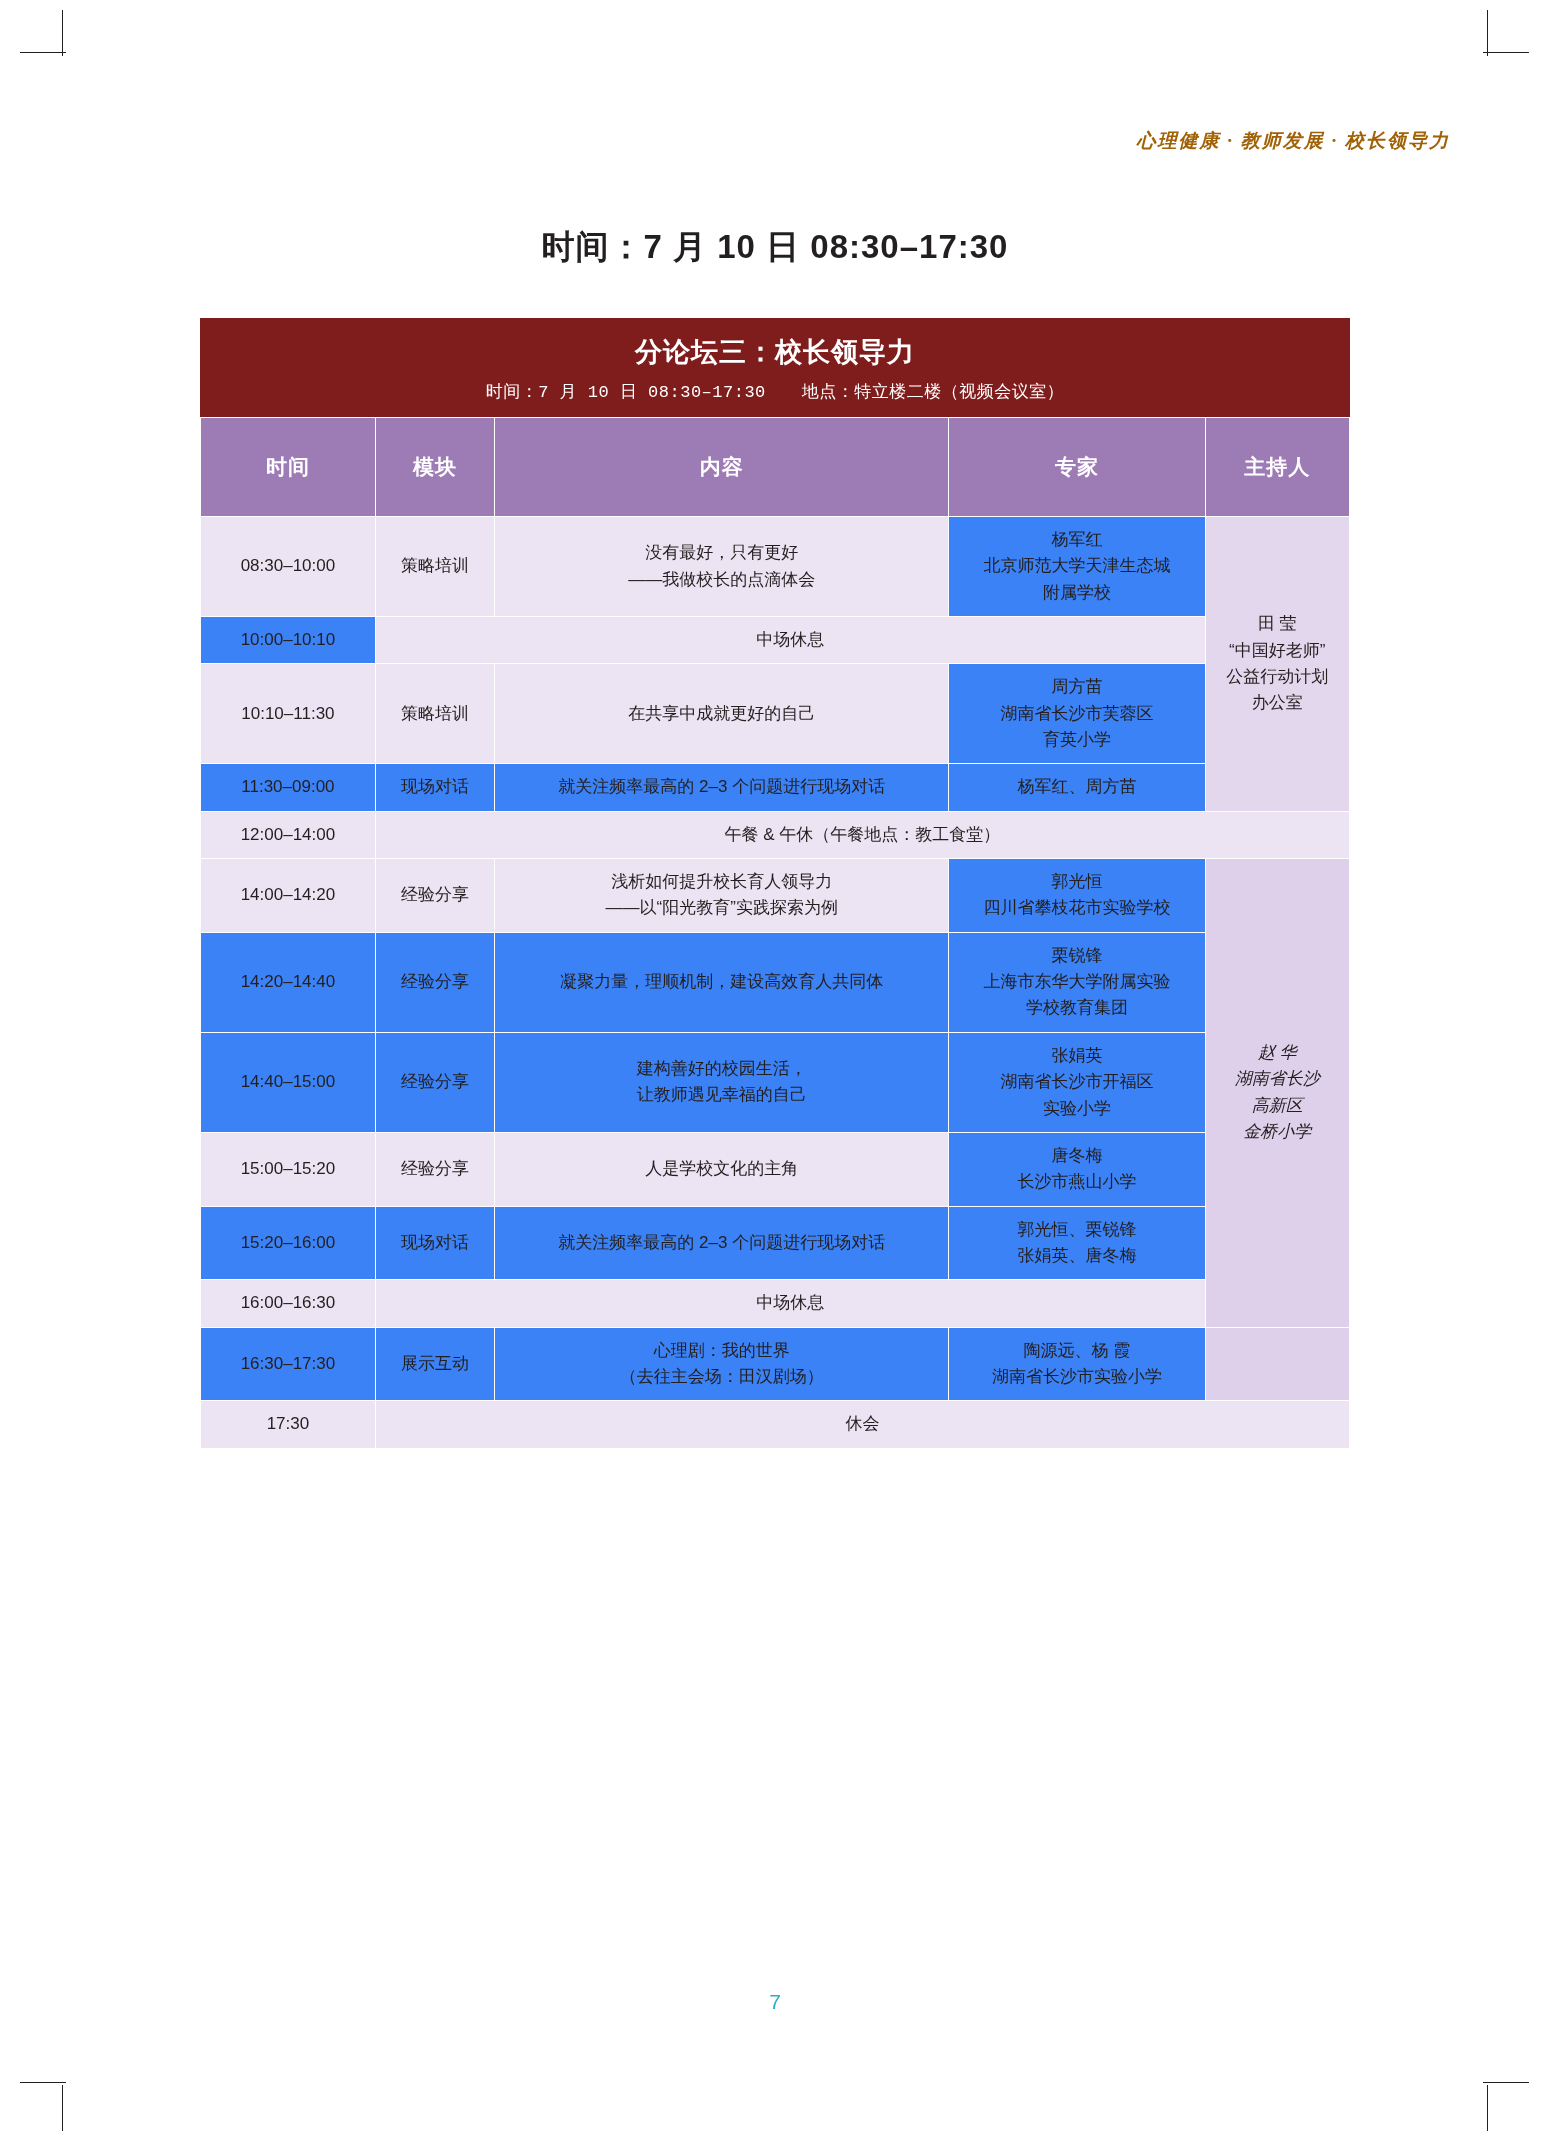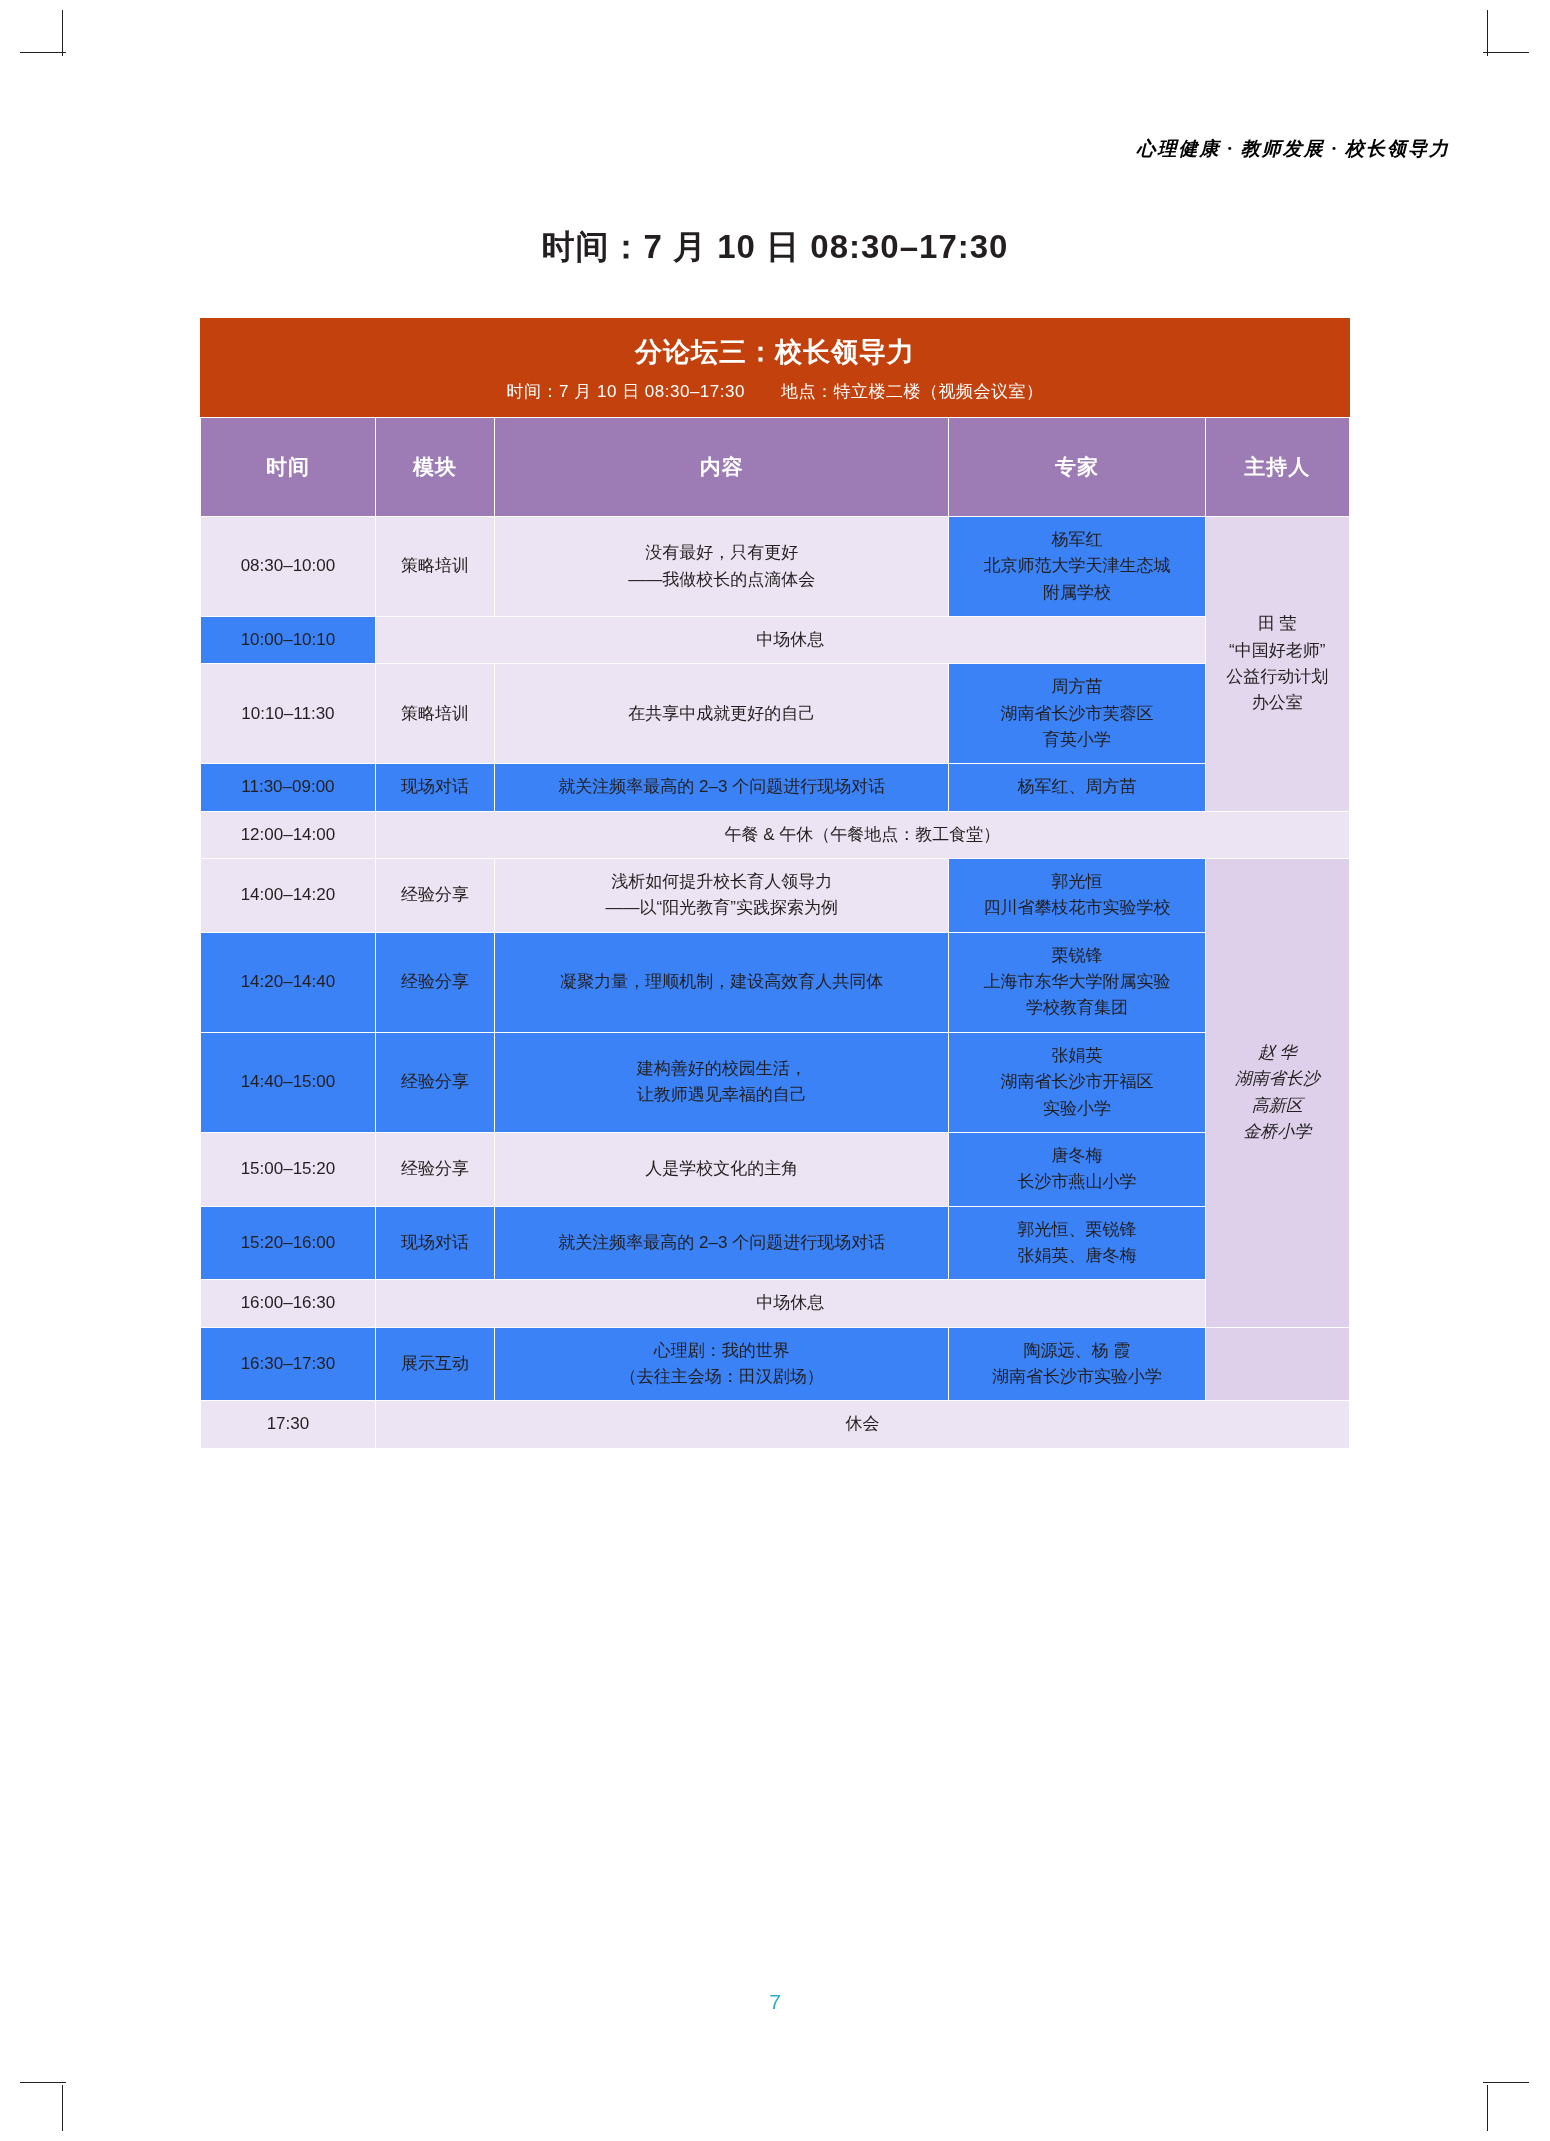--- a/index.html
+++ b/index.html
@@ -35,23 +35,22 @@
 
   .header-motto {
     position: absolute;
     right: 100px;
     top: 128px;
     font-family: "Liberation Serif", serif;
     font-style: italic;
     font-weight: bold;
     font-size: 19px;
     letter-spacing: 2px;
-    color: #000000;
+    color: #a16207;
     white-space: nowrap;
-    margin-top: 8px;
   }
 
   .page-time {
     position: absolute;
     left: 0;
     right: 0;
     top: 225px;
     text-align: center;
     font-size: 33px;
     font-weight: bold;
@@ -60,24 +59,25 @@
   }
 
   .table-wrap {
     position: absolute;
     left: 200px;
     top: 318px;
     width: 1150px;
   }
 
   .banner {
-    background: #c2410c;
+    background: #7f1d1d;
     color: #ffffff;
     text-align: center;
     padding: 16px 0 14px 0;
+    font-family: Liberation Mono, monospace;
   }
   .banner-title {
     font-size: 27px;
     font-weight: bold;
     letter-spacing: 1px;
     margin-bottom: 10px;
   }
   .banner-sub {
     font-size: 17px;
     letter-spacing: 0.5px;

